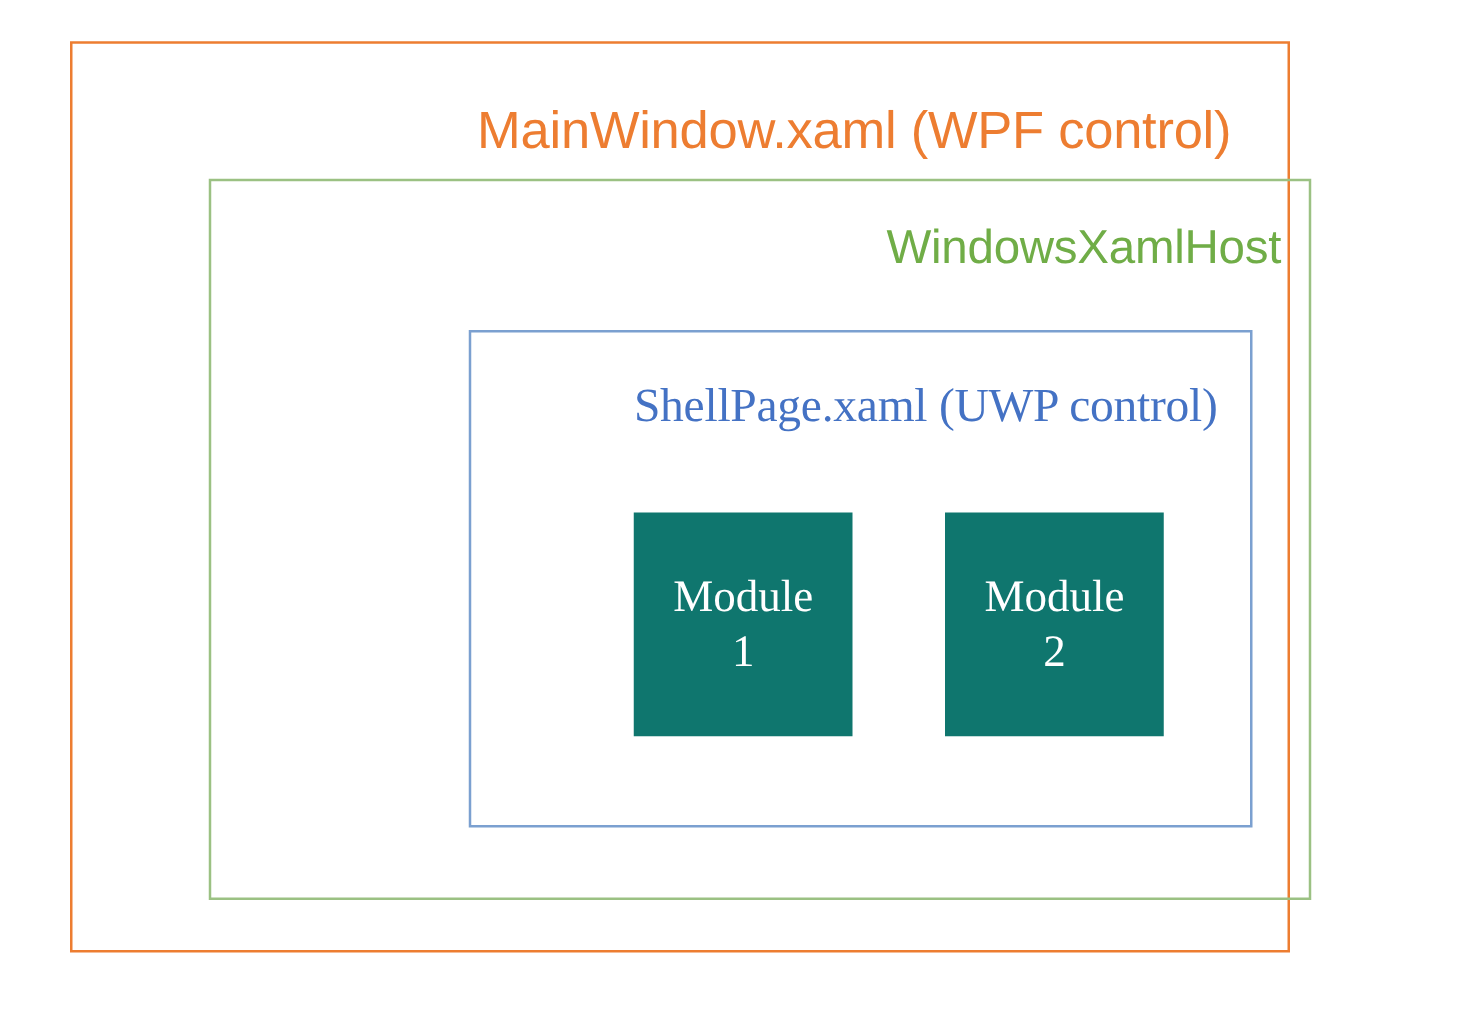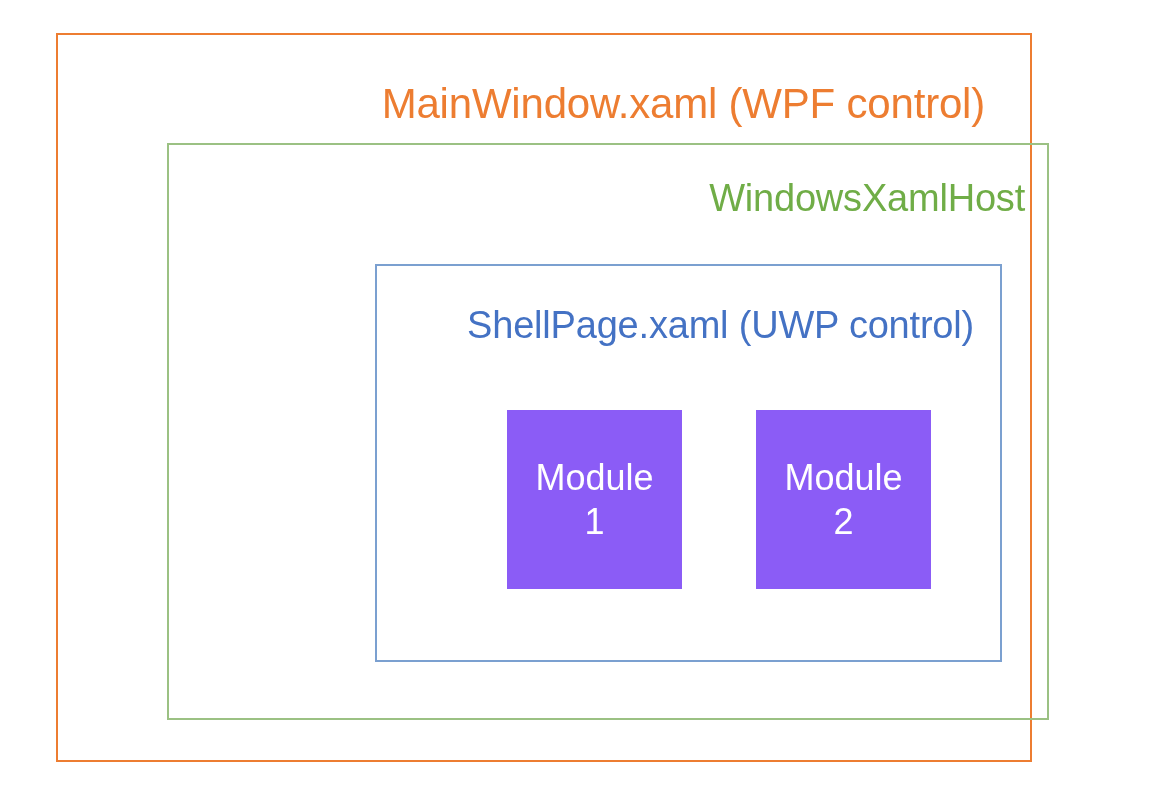--- a/index.html
+++ b/index.html
@@ -88,21 +88,21 @@
     white-space: nowrap;
     text-align: right;
     letter-spacing: -0.2px;
   }
 
   
   .module-box {
     position: absolute;
     width: 175px;
     height: 179px;
-    background: #8b5cf6;
+    background: #0f766e;
     box-sizing: border-box;
     display: flex;
     flex-direction: column;
     align-items: center;
     justify-content: center;
     color: #ffffff;
     font-size: 36px;
     line-height: 1.22;
     text-align: center;
     user-select: none;
@@ -120,21 +120,21 @@
 <div id="diagram-canvas">
 
   <div class="box-mainwindow">
 
     <div class="label-mainwindow">MainWindow.xaml (WPF control)</div>
 
     <div class="box-xamlhost" style="left:109px; top:108px;">
 
       <div class="label-xamlhost">WindowsXamlHost</div>
 
-      <div class="box-shellpage" style="left:206px; top:119px;">
+      <div class="box-shellpage" style="left:206px; top:119px;font-family:Liberation Serif, serif;">
 
         <div class="label-shellpage">ShellPage.xaml (UWP control)</div>
 
         <div class="module-box" id="module-1">
           <span class="module-line">Module</span>
           <span class="module-line">1</span>
         </div>
 
         <div class="module-box" id="module-2">
           <span class="module-line">Module</span>

